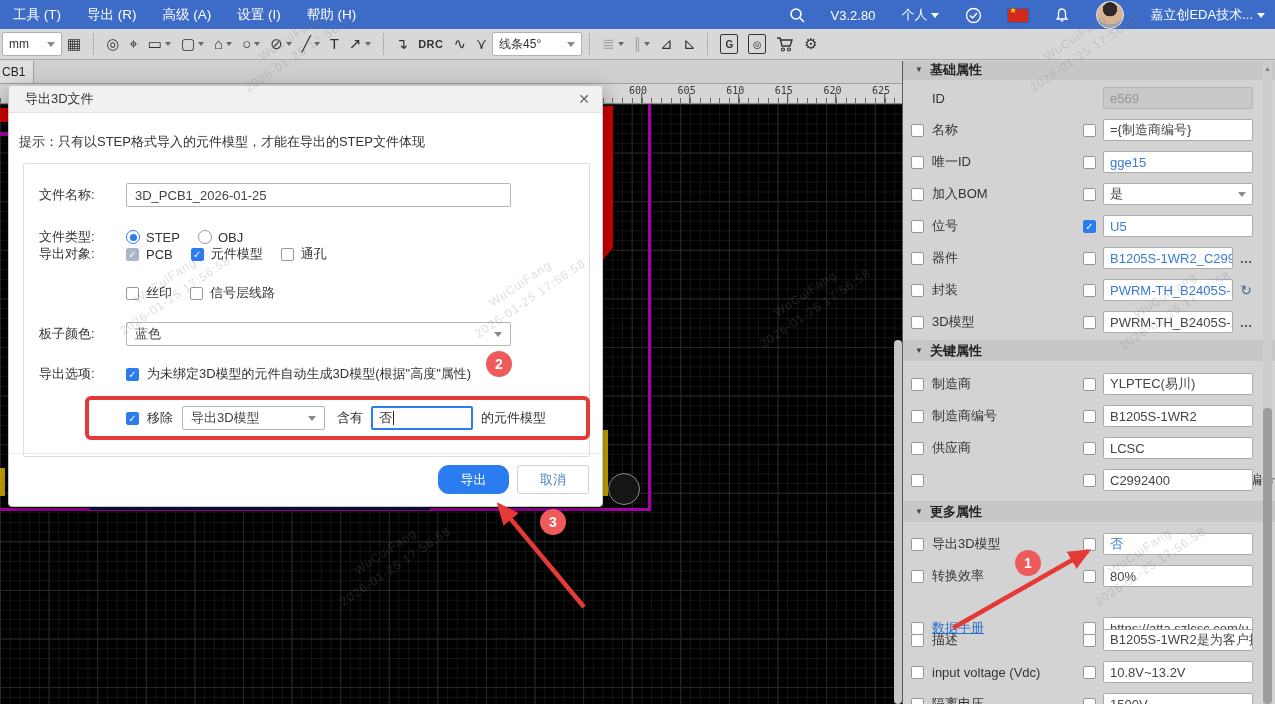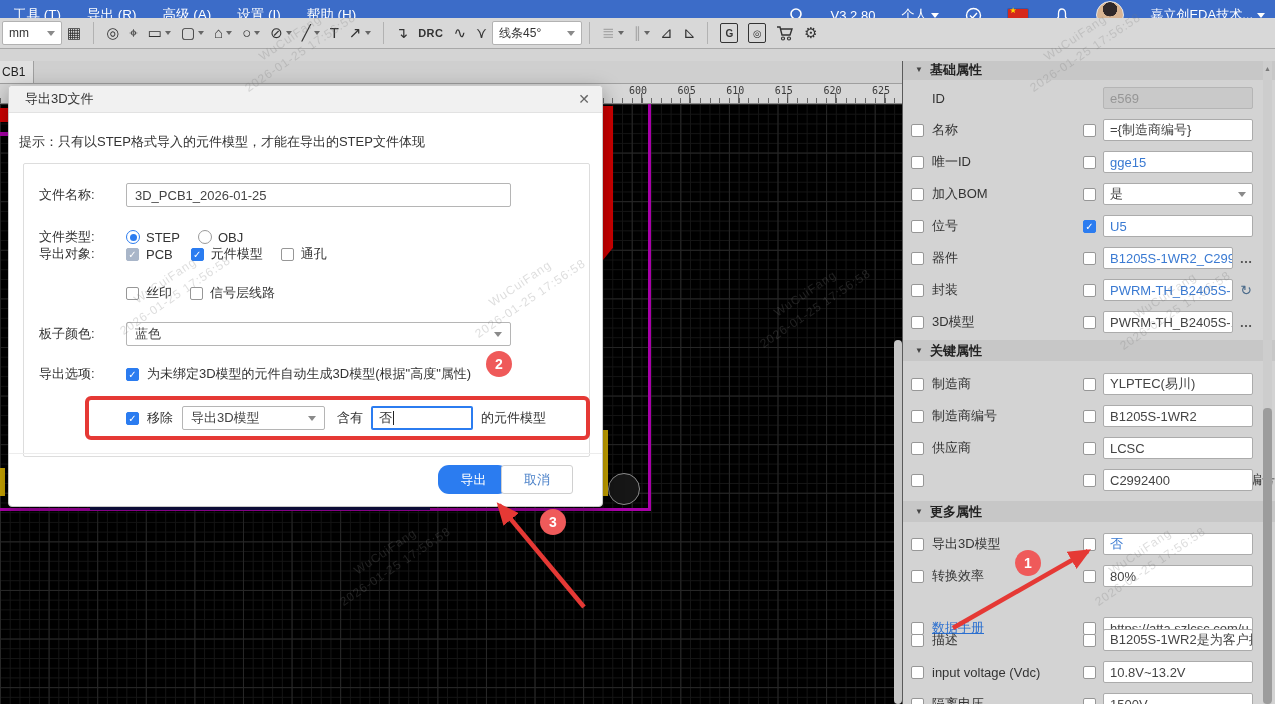--- a/index.html
+++ b/index.html
@@ -12,21 +12,21 @@
   .menu-item{padding:0 13px;line-height:30px;font-size:13.5px;cursor:default;white-space:nowrap;}
   .mb-right{margin-left:auto;display:flex;align-items:center;gap:26px;padding-right:10px;}
   .mb-right .txt{font-size:13px;white-space:nowrap;}
   .mb-ic{display:flex;align-items:center;}
   .caret-w{width:0;height:0;border-left:4px solid transparent;border-right:4px solid transparent;border-top:5px solid #fff;margin-left:4px;}
   .flag{width:20px;height:13px;background:#d5281b;border-radius:1px;position:relative;box-shadow:0 0 0 1px rgba(0,0,0,.15);}
   .flag:before{content:"★";position:absolute;left:1px;top:-3px;color:#ffd900;font-size:8px;}
   .avatar{width:26px;height:26px;border-radius:50%;border:1px solid #e8e8e8;
           background:radial-gradient(circle at 50% 28%,#30282a 0 31%,#d8b493 32% 66%,#9aa3b0 67%);}
   
-  .toolbar{position:absolute;left:0;top:18px;width:1275px;height:31px;background:#d8d8d8;
+  .toolbar{position:absolute;left:0;top:29px;width:1275px;height:31px;background:#d8d8d8;
            border-bottom:1px solid #a8a8a8;display:flex;align-items:center;padding-left:2px;z-index:6;box-sizing:border-box;}
   .tb-sep{width:1px;height:22px;background:#b2b2b2;margin:0 7px;}
   .tb-btn{display:flex;align-items:center;padding:0 5px;height:26px;color:#333;}
   .tb-glyph{font-size:15px;line-height:26px;}
   .tb-glyph.small{font-size:11px;font-weight:bold;letter-spacing:.5px;}
   .tb-btn.gray{color:#a7a7a7;}
   .caret-g{width:0;height:0;border-left:3.5px solid transparent;border-right:3.5px solid transparent;border-top:4.5px solid #666;margin-left:3px;}
   .tb-select{display:flex;align-items:center;justify-content:space-between;background:#fff;border:1px solid #b2b2b2;
              border-radius:2px;height:22px;padding:0 6px;font-size:12px;color:#333;}
   .doc-box{width:16px;height:18px;border:1.6px solid #333;border-radius:2px;font-size:10px;font-weight:bold;
@@ -107,21 +107,21 @@
   .radio{width:14px;height:14px;border-radius:50%;border:1px solid #9a9a9a;box-sizing:border-box;background:#fff;
          display:inline-flex;align-items:center;justify-content:center;flex:none;}
   .radio.sel{border:1px solid #2b7cf0;}
   .radio.sel:before{content:"";width:7px;height:7px;border-radius:50%;background:#2b7cf0;}
   .rlab{margin:0 18px 0 6px;}
   .cgrp{display:flex;align-items:center;margin-right:18px;}
   .cgrp .cb{margin-right:7px;}
   .dlg-footer{position:absolute;left:0;bottom:0;width:100%;height:53px;border-top:1px solid #ececec;box-sizing:border-box;}
   .btn-primary{position:absolute;left:429px;top:11px;width:71px;height:29px;background:#2b7cf0;color:#fff;
                border-radius:11px;font-size:13px;display:flex;align-items:center;justify-content:center;}
-  .btn-plain{position:absolute;left:492px;top:11px;width:72px;height:29px;background:#fff;color:#4a80c8;
+  .btn-plain{position:absolute;left:508px;top:11px;width:72px;height:29px;background:#fff;color:#4a80c8;
              border:1px solid #d0d0d0;border-radius:3px;font-size:13px;display:flex;align-items:center;justify-content:center;box-sizing:border-box;}
   .focusinput{height:24px;width:102px;border:2px solid #2b7cf0;border-radius:2px;display:flex;align-items:center;
               padding:0 6px;box-sizing:border-box;color:#333;}
   .caret-i{display:inline-block;width:1px;height:14px;background:#222;margin-left:1px;}
   
   .red-rect{position:absolute;left:85px;top:396px;width:505px;height:44px;border:4px solid #e53935;border-radius:6px;
             box-sizing:border-box;z-index:30;pointer-events:none;}
   .step-circle{position:absolute;width:26px;height:26px;border-radius:50%;background:#ef5a5a;color:#fff;
                font-size:14px;font-weight:bold;display:flex;align-items:center;justify-content:center;z-index:31;}
   .anno-svg{position:absolute;left:0;top:0;z-index:30;pointer-events:none;}

